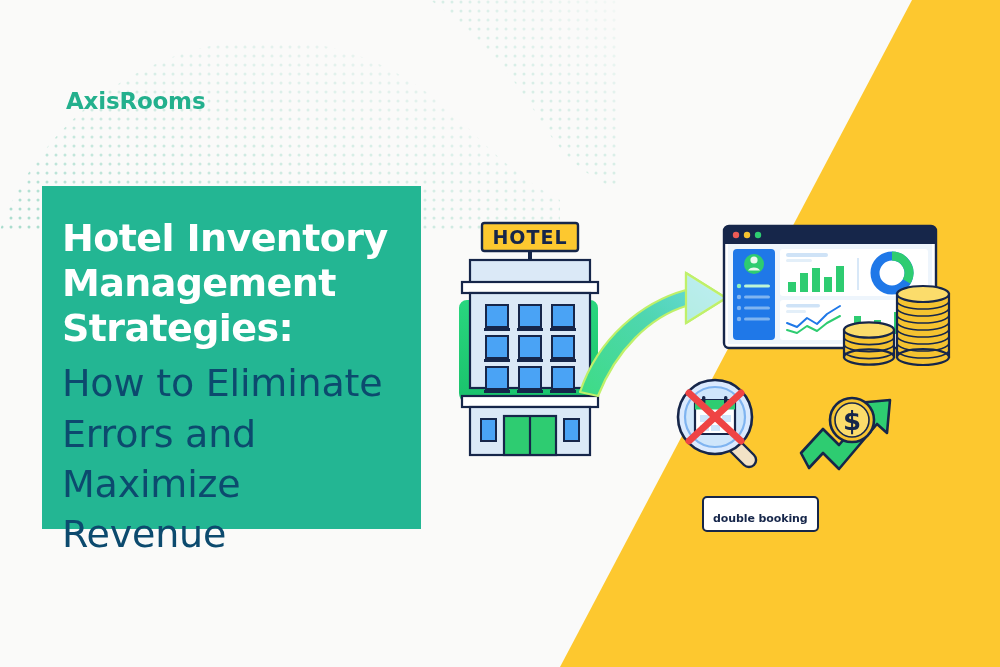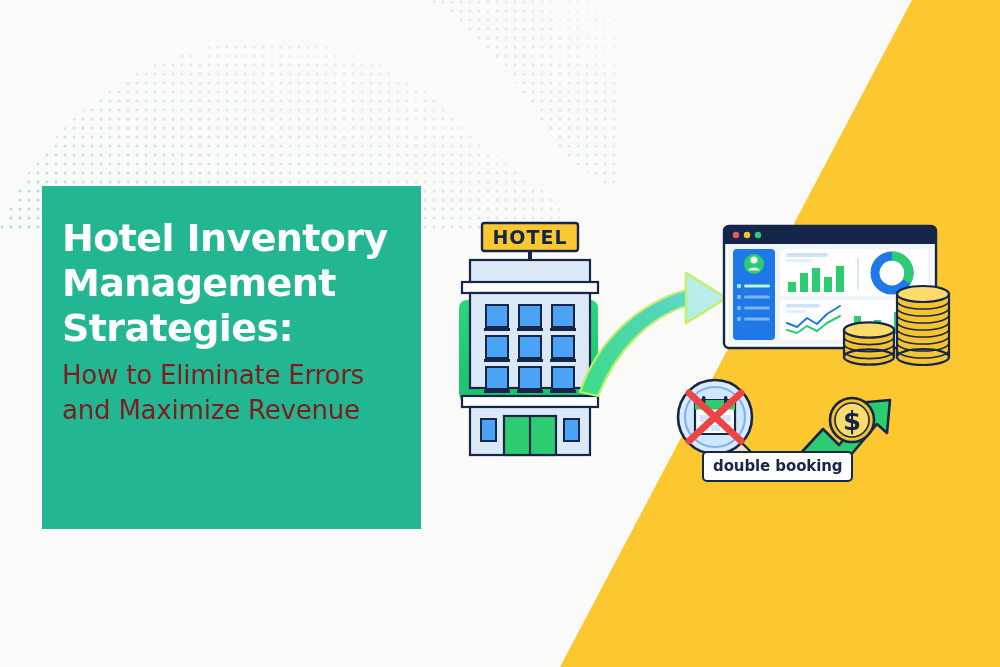--- a/index.html
+++ b/index.html
@@ -30,35 +30,36 @@
     background:#23b693;
     box-sizing:border-box;
     padding:30px 28px 17px 20px;
   }
   .title-main{
     color:#ffffff;font-weight:700;font-size:38px;line-height:1.18;
     letter-spacing:-.6px;margin:0;
     font-family:"DejaVu Sans", sans-serif;
   }
   .title-sub{
-    color:#7f1d1d;font-weight:400;font-size:26px;line-height:1.32;
+    color:#0c4a6e;font-weight:400;font-size:38px;line-height:1.32;
     letter-spacing:-.2px;margin:8px 0 0 0;
     font-family:"DejaVu Sans", sans-serif;
   }
 
   
   .illus{position:absolute;left:430px;top:210px;width:570px;height:290px;}
   .icons-row{position:absolute;left:690px;top:368px;width:300px;height:115px;}
   .chip{
     position:absolute;
     background:#ffffff;border:2px solid #16264a;border-radius:5px;
-    font-size:15px;font-weight:700;color:#16264a;
-    padding:4px 9px 5px 9px;white-space:nowrap;
+    font-size:11px;font-weight:700;color:#16264a;
+    padding:14px 9px 5px 9px;white-space:nowrap;
     font-family:"DejaVu Sans", sans-serif;
     letter-spacing:-.1px;
+    margin-top:45px;
   }
   #chip-double{left:12px;top:83px;}
   #chip-revenue{left:144px;top:83px;}
 </style>
 </head>
 <body>
 
 <div id="stage">
 
   <div class="bg-base"></div>
@@ -78,20 +79,21 @@
         <stop offset="100%" stop-color="#ffffff" stop-opacity="0.08"></stop>
       </linearGradient>
       <mask id="waveMask">
         <path d="M0,230 C40,120 150,38 270,40 C370,42 430,90 470,130 C500,160 530,185 560,200 L560,230 Z" fill="url(#fadeMask)"></path>
         <path d="M430,0 C470,25 510,70 540,120 C560,152 585,178 620,190 L620,0 Z" fill="url(#fadeMask)"></path>
       </mask>
     </defs>
     <rect x="0" y="0" width="620" height="230" fill="url(#dots)" mask="url(#waveMask)" opacity="0.85"></rect>
   </svg>
 
+  <div class="logo">AxisRooms</div>
 
   <div class="title-card">
     <div class="title-main">Hotel Inventory Management Strategies:</div>
     <div class="title-sub"> How to Eliminate Errors and Maximize Revenue</div>
   </div>
 
   <svg class="illus" viewBox="0 0 570 290">
     <defs>
       <linearGradient id="arrowGrad" x1="0" y1="1" x2="1" y2="0">
         <stop offset="0%" stop-color="#3ddc84"></stop>

